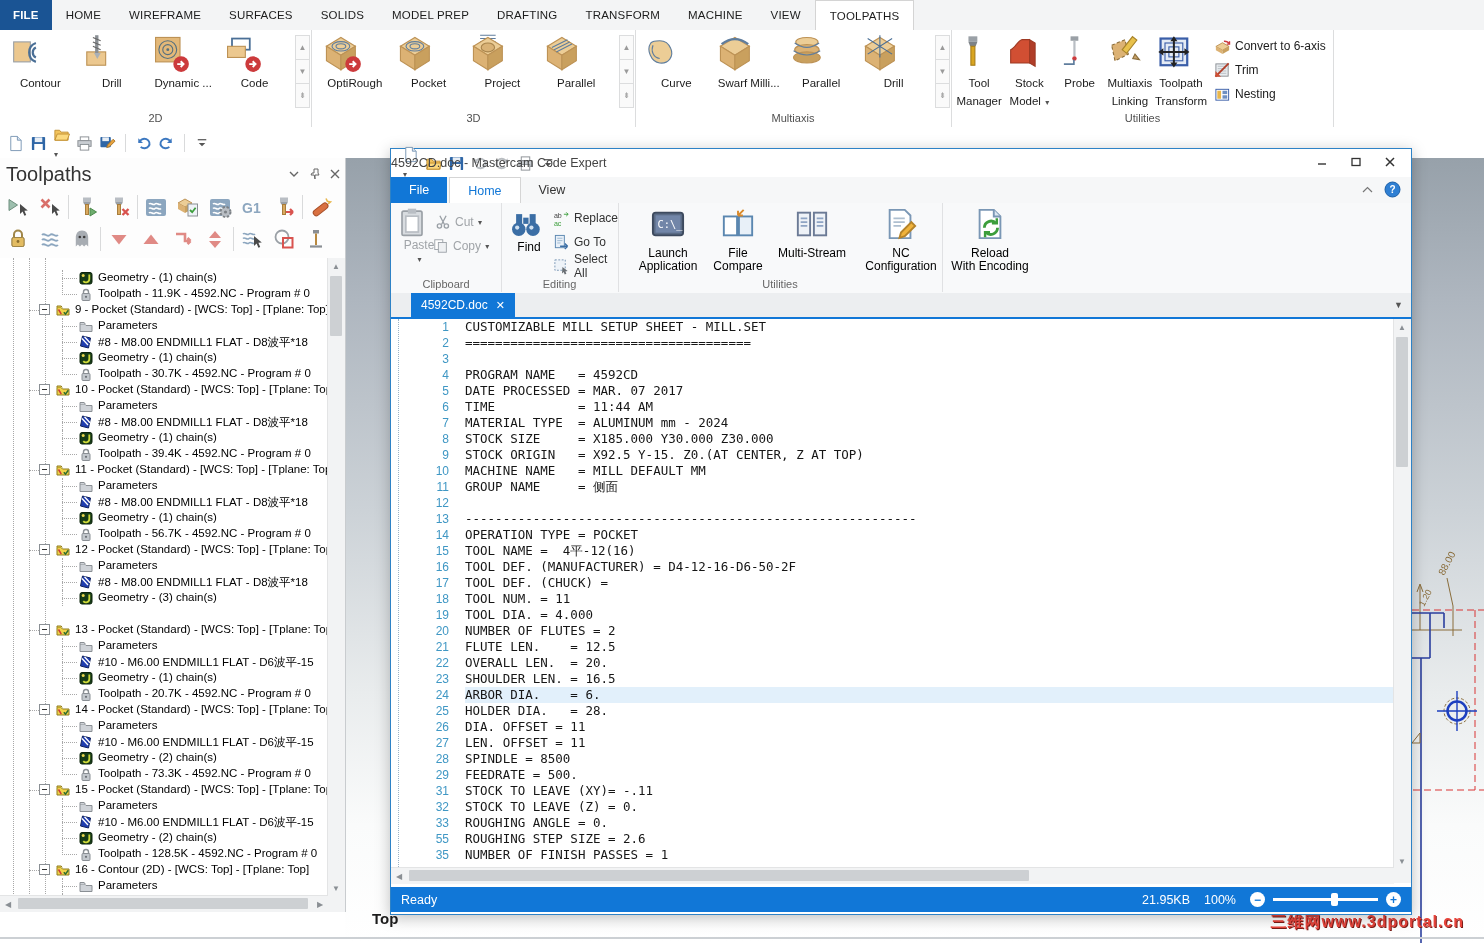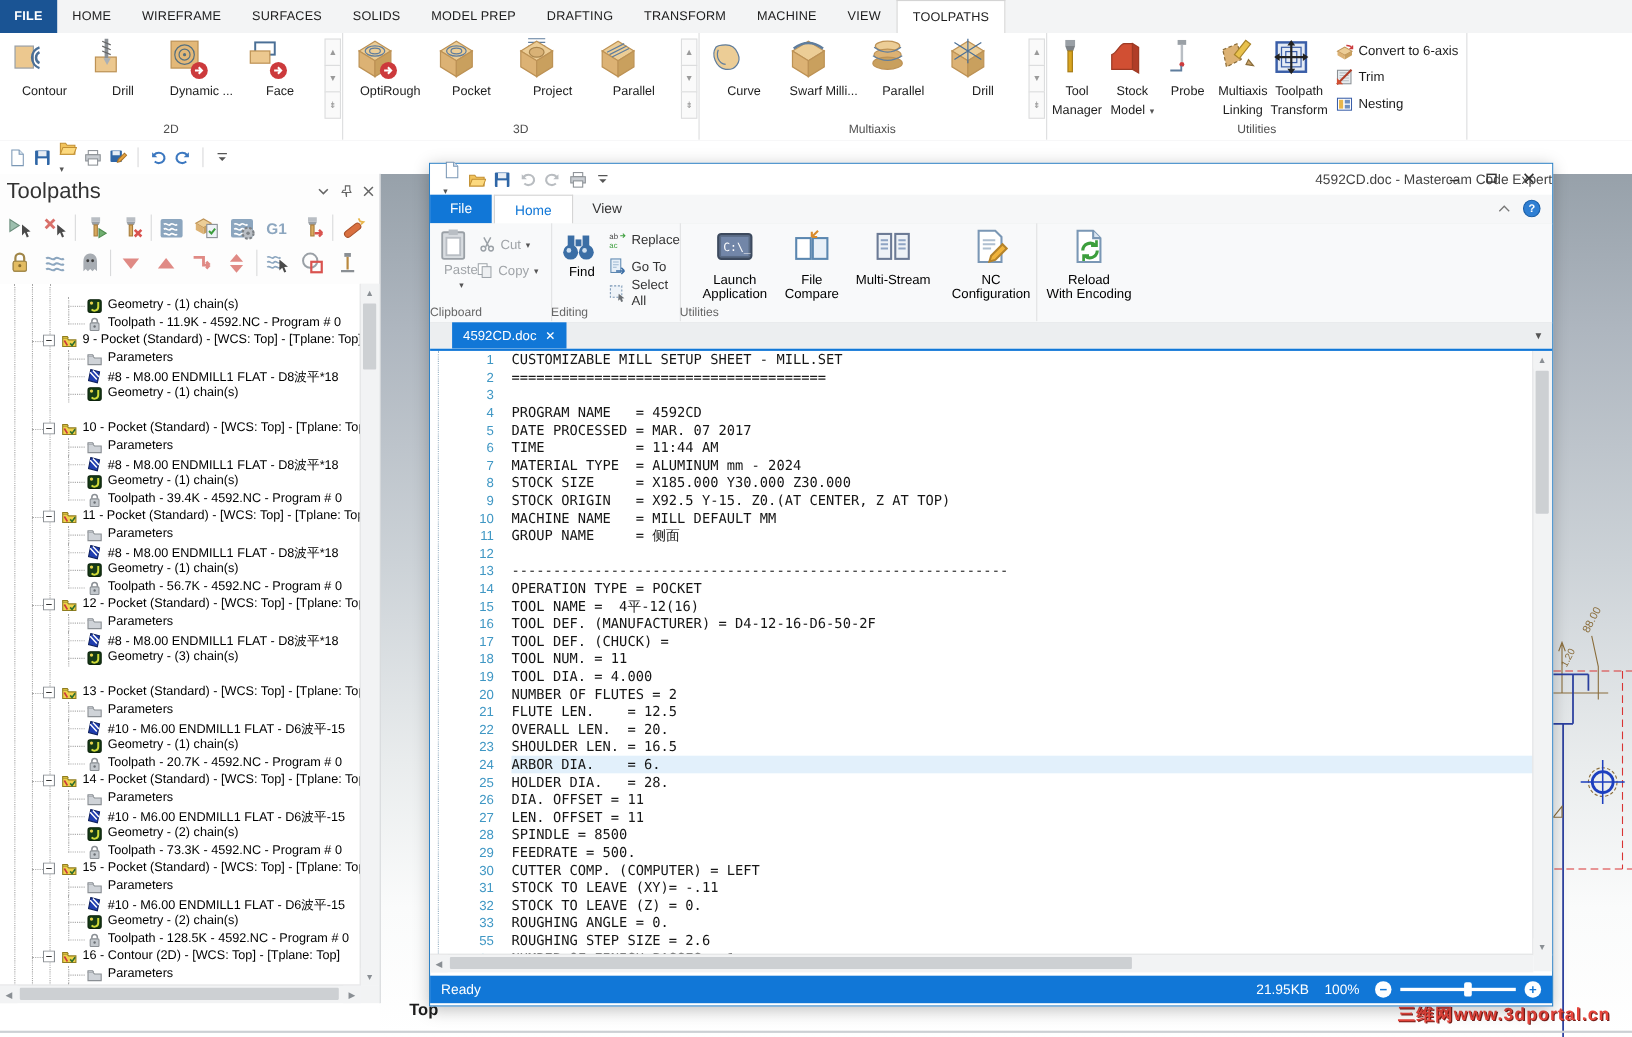--- a/index.html
+++ b/index.html
@@ -61,31 +61,31 @@
   .sb-arrow{position:absolute;width:16px;height:16px;display:flex;align-items:center;justify-content:center;
     color:#8a8f94;font-size:8px;background:#f2f3f4}
   .sb-thumb{position:absolute;background:#cdd0d3;border-radius:1px}
   #lp-corner{position:absolute;right:0;bottom:0;width:17px;height:16px;background:#f2f3f4}
   
   #ce{left:390px;top:148px;width:1020px;height:765px;background:#fff;border:1px solid #2e82c6;
      box-shadow:0 3px 14px rgba(0,0,0,.25);z-index:5}
   #ce-titlebar{position:absolute;left:0;top:0;right:0;height:28px;background:#fff;display:flex;align-items:center}
   #ce-qat{display:flex;align-items:center;padding-left:8px}
   #ce-qat .qbtn{margin:0 3px}
-  #ce-title{position:absolute;left:0;right:0;text-align:right;font-size:12.5px;color:#444;pointer-events:none}
+  #ce-title{position:absolute;left:0;right:0;text-align:left;font-size:12.5px;color:#444;pointer-events:none}
   #ce-controls{position:absolute;right:4px;top:0;display:flex}
   .wbtn{width:34px;height:26px;display:flex;align-items:center;justify-content:center;cursor:default}
   #ce-tabrow{position:absolute;left:0;top:28px;right:0;height:26px;background:#f6f7f8;border-bottom:1px solid #e2e3e4;display:flex}
   .ctab{display:flex;align-items:center;padding:0 18px;font-size:12.5px;color:#333;cursor:default}
   .ctab.file{background:#1177d7;color:#fff;margin-right:2px}
   .ctab.active{background:#fff;border:1px solid #d5d5d5;border-bottom:1px solid #fff;color:#1177d7;margin-bottom:-1px}
   #ce-tr-icons{position:absolute;right:10px;top:32px;display:flex;align-items:center;gap:10px}
   #ce-ribbon{position:absolute;left:0;top:54px;right:0;height:90px;background:#f8f9fa;border-bottom:1px solid #dcdddf}
   .cegroup{position:absolute;top:0;height:89px;border-right:1px solid #e0e1e3}
-  .cegroup .gname{position:absolute;left:0;right:0;bottom:2px;text-align:left;font-size:11px;color:#666}
+  .cegroup .gname{position:absolute;left:0;right:0;bottom:2px;text-align:center;font-size:11px;color:#666}
   .bigbtn{position:absolute;top:4px;text-align:center;cursor:default}
   .bigbtn .blb{font-size:12px;margin-top:2px;line-height:13px}
   .rowbtn{position:absolute;display:flex;align-items:center;font-size:12px;color:#333;cursor:default;height:22px}
   .rowbtn .ic{margin-right:4px}
   .disabled{color:#a0a4a8}
   #ce-doctabs{position:absolute;left:0;top:144px;right:0;height:24px;background:#eceef0}
   #ce-doctab{position:absolute;left:20px;top:0;height:24px;background:#1177d7;color:#fff;display:flex;
      align-items:center;padding:0 10px;font-size:12px;cursor:default}
   #ce-doctab .x{margin-left:8px;font-size:11px;cursor:default}
   #ce-doclist{position:absolute;right:8px;top:7px;color:#555;font-size:9px;cursor:default}
@@ -172,21 +172,21 @@
                 <circle cx="16" cy="15" r="4.5" fill="none" stroke="#56707f"></circle>
                 <circle cx="16" cy="15" r="1.3" fill="#56707f"></circle>
                 <circle cx="28" cy="28" r="7" fill="#cc3a3c"></circle>
                 <path d="M24.5 28h5.5m-2.4-2.6 2.6 2.6-2.6 2.6" stroke="#fff" stroke-width="1.7" fill="none"></path>
               </svg></span><span class="rlb">Dynamic ...</span></div>
           <div class="rbtn"><span class="ric"><svg width="40" height="40" viewBox="0 0 36 36">
                 <rect x="9" y="5" width="16" height="10" fill="none" stroke="#4a6f96" stroke-width="1.6"></rect>
                 <rect x="5" y="12" width="16" height="10" fill="#ecc88f" stroke="#bd9255"></rect>
                 <circle cx="28" cy="28" r="7" fill="#cc3a3c"></circle>
                 <path d="M24.5 28h5.5m-2.4-2.6 2.6 2.6-2.6 2.6" stroke="#fff" stroke-width="1.7" fill="none"></path>
-              </svg></span><span class="rlb">Face</span></div>
+              </svg></span><span class="rlb">Code</span></div>
         </div>
         <div class="scrollstrip">
           <div>▲</div>
           <div>▼</div>
           <div>⇟</div>
         </div>
         <div class="gname">2D</div>
       </div>
       <div class="rgroup" style="left:312px;width:323px">
         <div class="rbtns" style="">
@@ -612,20 +612,32 @@
         <span class="hs" style="left:62px;width:15px"></span>
         <span class="tic" style="left:79px">
           <svg width="14" height="14" viewBox="0 0 14 14">
             <rect x="1" y="1.5" width="12" height="11.5" rx="2" fill="#163b16" stroke="#0b220b"></rect>
             <circle cx="4.2" cy="4.5" r="1.5" fill="#e8d44d"></circle>
             <path d="M10.3 3.5v4.5a3.4 3.4 0 0 1-6 2.2" fill="none" stroke="#cdd938" stroke-width="1.8"></path>
           </svg>
         </span>
         <span class="tlb" style="left:98px">Geometry -  (1) chain(s)</span>
       </div>
+      <div class="trow" style="top:108px">
+        <span class="vg" style="left:62px;height:9px"></span>
+        <span class="hs" style="left:62px;width:15px"></span>
+        <span class="tic" style="left:79px">
+          <svg width="14" height="14" viewBox="0 0 14 14">
+            <path d="M4.5 6.5V5a2.5 2.5 0 0 1 5 0v1.5" fill="none" stroke="#8a8f94" stroke-width="1.4"></path>
+            <rect x="3" y="6.5" width="8" height="7" rx="1" fill="#c3c8cd" stroke="#8a8f94"></rect>
+            <circle cx="7" cy="9.8" r="1.1" fill="#6b7075"></circle>
+          </svg>
+        </span>
+        <span class="tlb" style="left:98px">Toolpath - 30.7K - 4592.NC - Program # 0</span>
+      </div>
       <div class="trow" style="top:124px">
         <span class="hs" style="left:29px;width:10px"></span>
         <span class="texp">
           <svg width="11" height="11" viewBox="0 0 11 11">
             <rect x="0.5" y="0.5" width="10" height="10" fill="#fff" stroke="#8a8f94"></rect>
             <path d="M3 5.5h5" stroke="#333"></path>
           </svg>
         </span>
         <span class="tic" style="left:56px">
           <svg width="14" height="14" viewBox="0 0 14 14">
@@ -1253,21 +1265,20 @@
         <div class="eline"><span class="enum">20</span><span class="etext">NUMBER OF FLUTES = 2</span></div>
         <div class="eline"><span class="enum">21</span><span class="etext">FLUTE LEN.    = 12.5</span></div>
         <div class="eline"><span class="enum">22</span><span class="etext">OVERALL LEN.  = 20.</span></div>
         <div class="eline"><span class="enum">23</span><span class="etext">SHOULDER LEN. = 16.5</span></div>
         <div class="eline cur"><span class="enum">24</span><span class="etext">ARBOR DIA.    = 6.</span></div>
         <div class="eline"><span class="enum">25</span><span class="etext">HOLDER DIA.   = 28.</span></div>
         <div class="eline"><span class="enum">26</span><span class="etext">DIA. OFFSET = 11</span></div>
         <div class="eline"><span class="enum">27</span><span class="etext">LEN. OFFSET = 11</span></div>
         <div class="eline"><span class="enum">28</span><span class="etext">SPINDLE = 8500</span></div>
         <div class="eline"><span class="enum">29</span><span class="etext">FEEDRATE = 500.</span></div>
-        <div class="eline"><span class="enum">30</span><span class="etext">CUTTER COMP. (COMPUTER) = LEFT</span></div>
         <div class="eline"><span class="enum">31</span><span class="etext">STOCK TO LEAVE (XY)= -.11</span></div>
         <div class="eline"><span class="enum">32</span><span class="etext">STOCK TO LEAVE (Z) = 0.</span></div>
         <div class="eline"><span class="enum">33</span><span class="etext">ROUGHING ANGLE = 0.</span></div>
         <div class="eline"><span class="enum">55</span><span class="etext">ROUGHING STEP SIZE = 2.6</span></div>
         <div class="eline"><span class="enum">35</span><span class="etext">NUMBER OF FINISH PASSES = 1</span></div>
       </div>
     <div id="ce-vsb">
       <div class="sb-arrow" style="top:0;left:0">▲</div>
       <div class="sb-thumb" style="left:2px;width:12px;top:18px;height:130px"></div>
       <div class="sb-arrow" style="bottom:0;left:0">▼</div>

